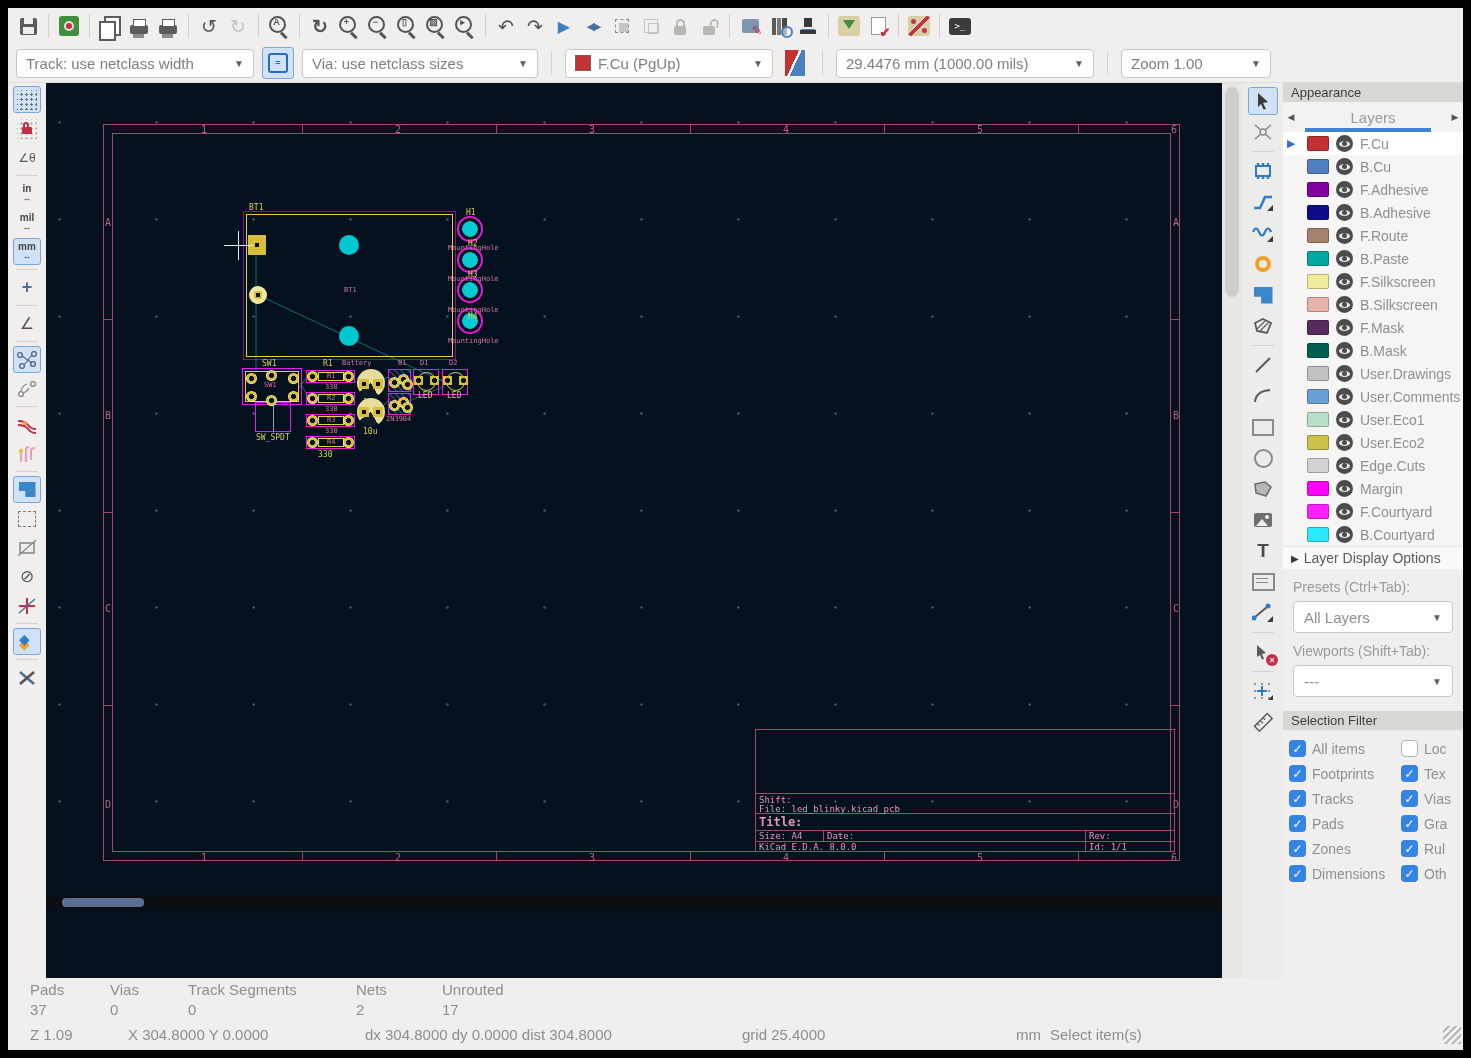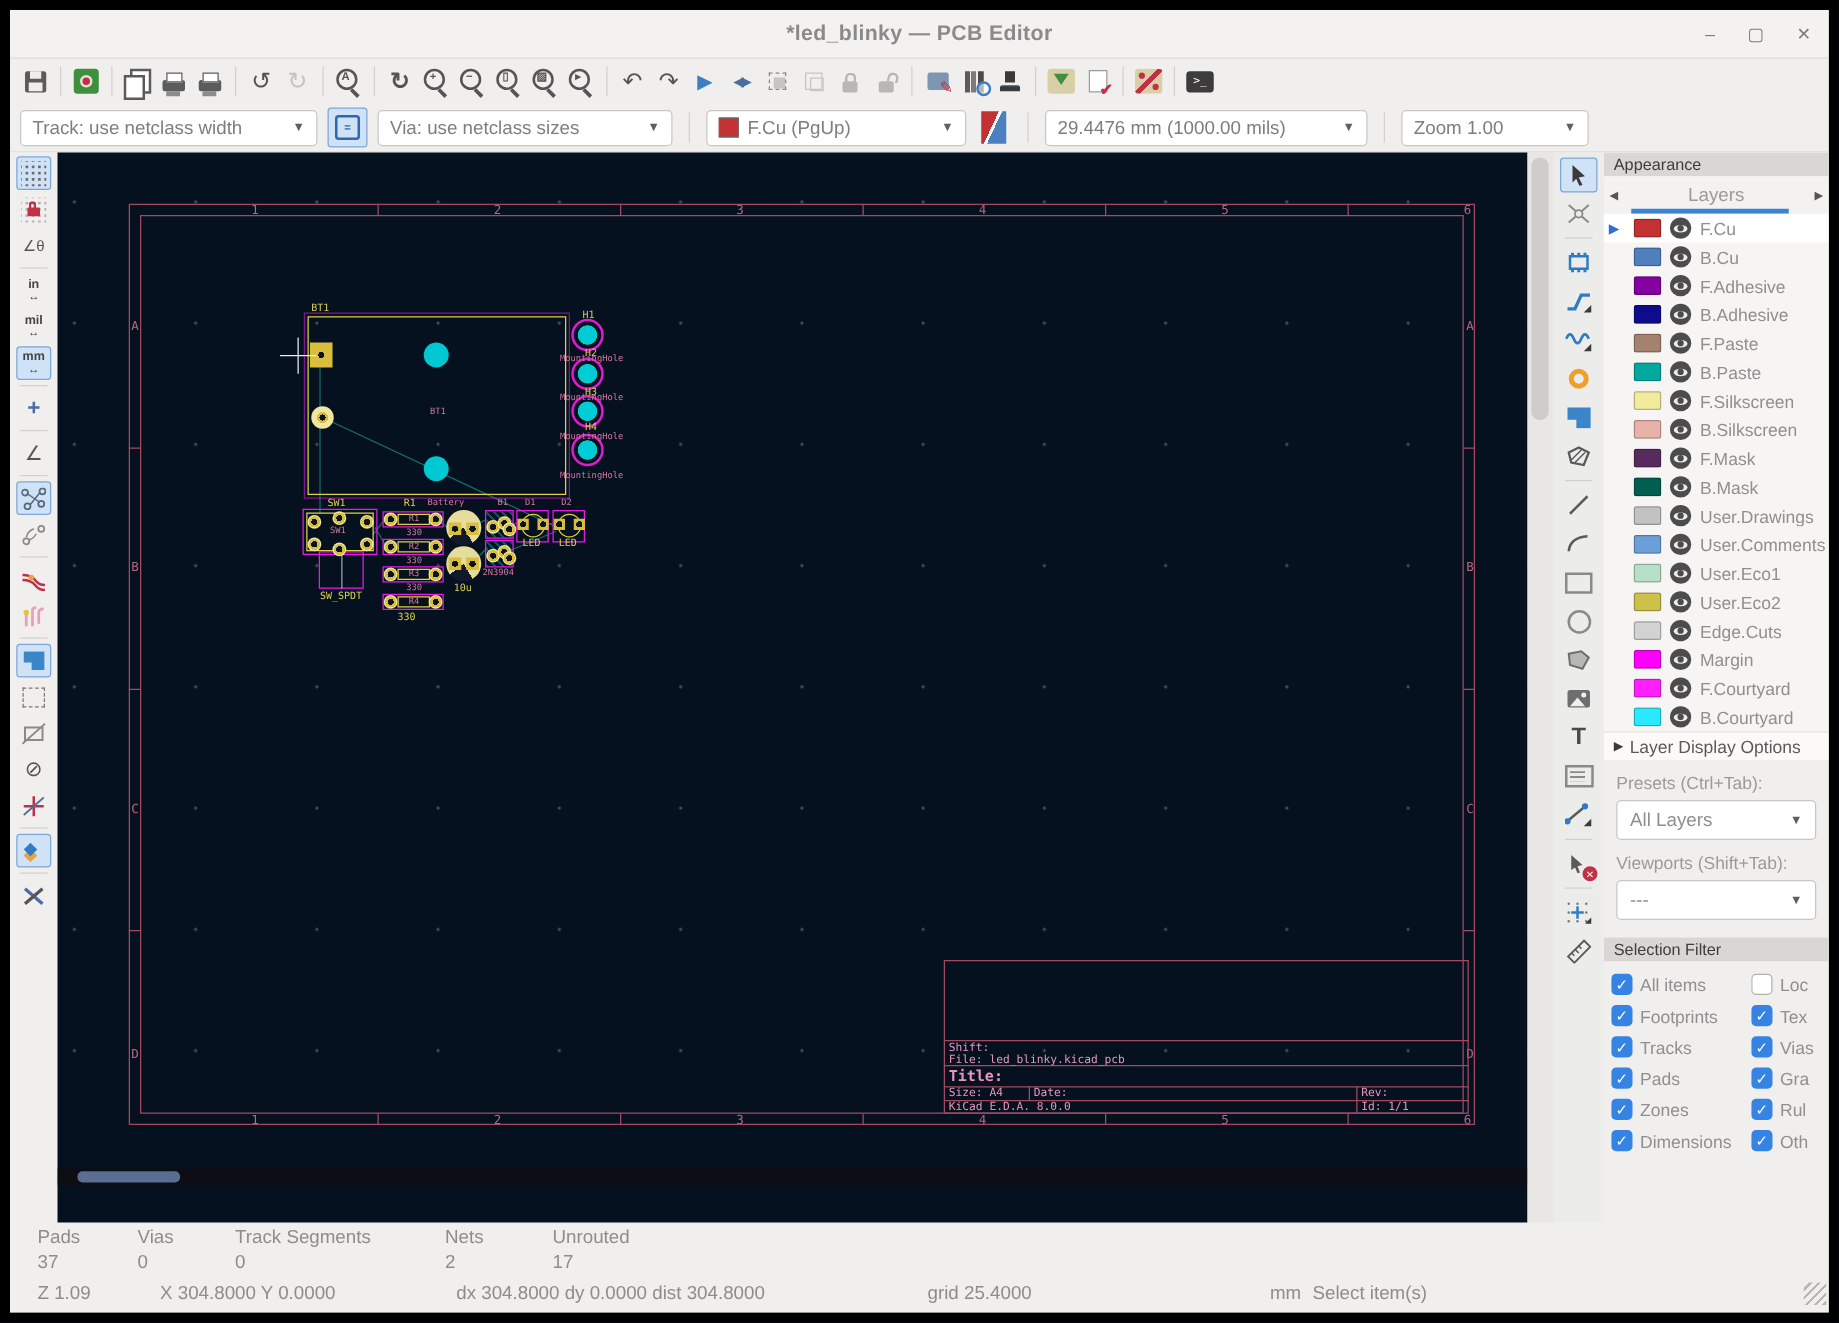--- a/index.html
+++ b/index.html
@@ -148,28 +148,20 @@
   .status2 span{position:absolute;top:4px;white-space:nowrap}
   .grip{position:absolute;right:2px;top:4px;width:18px;height:18px;background:repeating-linear-gradient(135deg,transparent 0 3px,#b9b7b4 3px 5px)}
 
   svg.mi{display:block}
 </style>
 </head>
 <body>
 
 <div class="win">
 
-  <div class="titlebar">
-    <div class="title">*led_blinky — PCB Editor</div>
-    <div class="winctl">
-      <span>–</span>
-      <span>▢</span>
-      <span>✕</span>
-    </div>
-  </div>
 
 
   <div class="tb1">
     <div class="ic">
         <span class="sh-floppy"></span>
       </div>
     <div class="sep"></div>
     <div class="ic">
         <span class="sh-board"></span>
       </div>
@@ -473,21 +465,21 @@
       <div class="cyc" style="left:293px;top:243px;width:20px;height:20px"></div>
       <span class="plab" style="left:298px;top:204px">BT1</span>
 
       <div class="mhole" style="left:411px;top:133px"></div>
       <div class="mhole" style="left:411px;top:164px"></div>
       <div class="mhole" style="left:411px;top:194px"></div>
       <div class="mhole" style="left:411px;top:225px"></div>
       <span class="ylab" style="left:420px;top:126px">H1</span>
       <span class="ylab" style="left:422px;top:157px">H2</span>
       <span class="ylab" style="left:422px;top:188px">H3</span>
-      <span class="ylab" style="left:422px;top:216px">H4</span>
+      <span class="ylab" style="left:422px;top:230px">H4</span>
       <span class="plab" style="left:402px;top:162px">MountingHole</span>
       <span class="plab" style="left:402px;top:193px">MountingHole</span>
       <span class="plab" style="left:402px;top:224px">MountingHole</span>
       <span class="plab" style="left:402px;top:255px">MountingHole</span>
 
       <span class="ylab" style="left:216px;top:277px">SW1</span>
       <div class="crt" style="left:196px;top:285px;width:60px;height:37px"></div>
       <div class="silk" style="left:199px;top:288px;width:54px;height:31px"></div>
       <div class="crt" style="left:209px;top:319px;width:36px;height:30px;border-color:#e71ae7"></div>
       <div style="position:absolute;left:227px;top:319px;width:1px;height:30px;background:#9aa1ad"></div>
@@ -713,21 +705,21 @@
             <span class="lname">F.Adhesive</span>
           </div>
         <div class="lrow">
             <span class="swatch" style="background: rgb(12, 12, 140);"></span>
             <span class="eye"></span>
             <span class="lname">B.Adhesive</span>
           </div>
         <div class="lrow">
             <span class="swatch" style="background: rgb(164, 130, 110);"></span>
             <span class="eye"></span>
-            <span class="lname">F.Paste</span>
+            <span class="lname">F.Route</span>
           </div>
         <div class="lrow">
             <span class="swatch" style="background: rgb(0, 168, 160);"></span>
             <span class="eye"></span>
             <span class="lname">B.Paste</span>
           </div>
         <div class="lrow">
             <span class="swatch" style="background: rgb(242, 235, 156);"></span>
             <span class="eye"></span>
             <span class="lname">F.Silkscreen</span>

